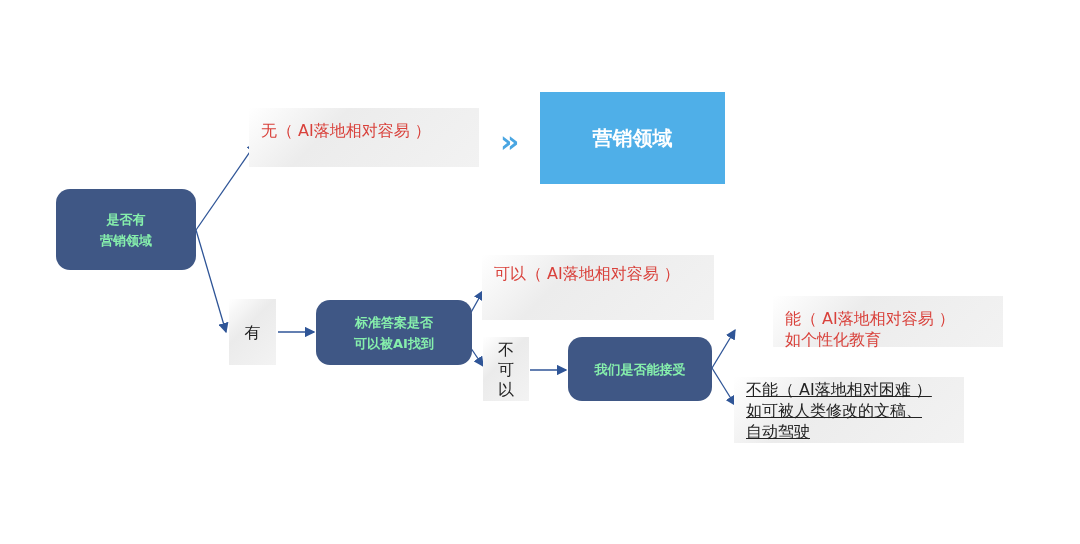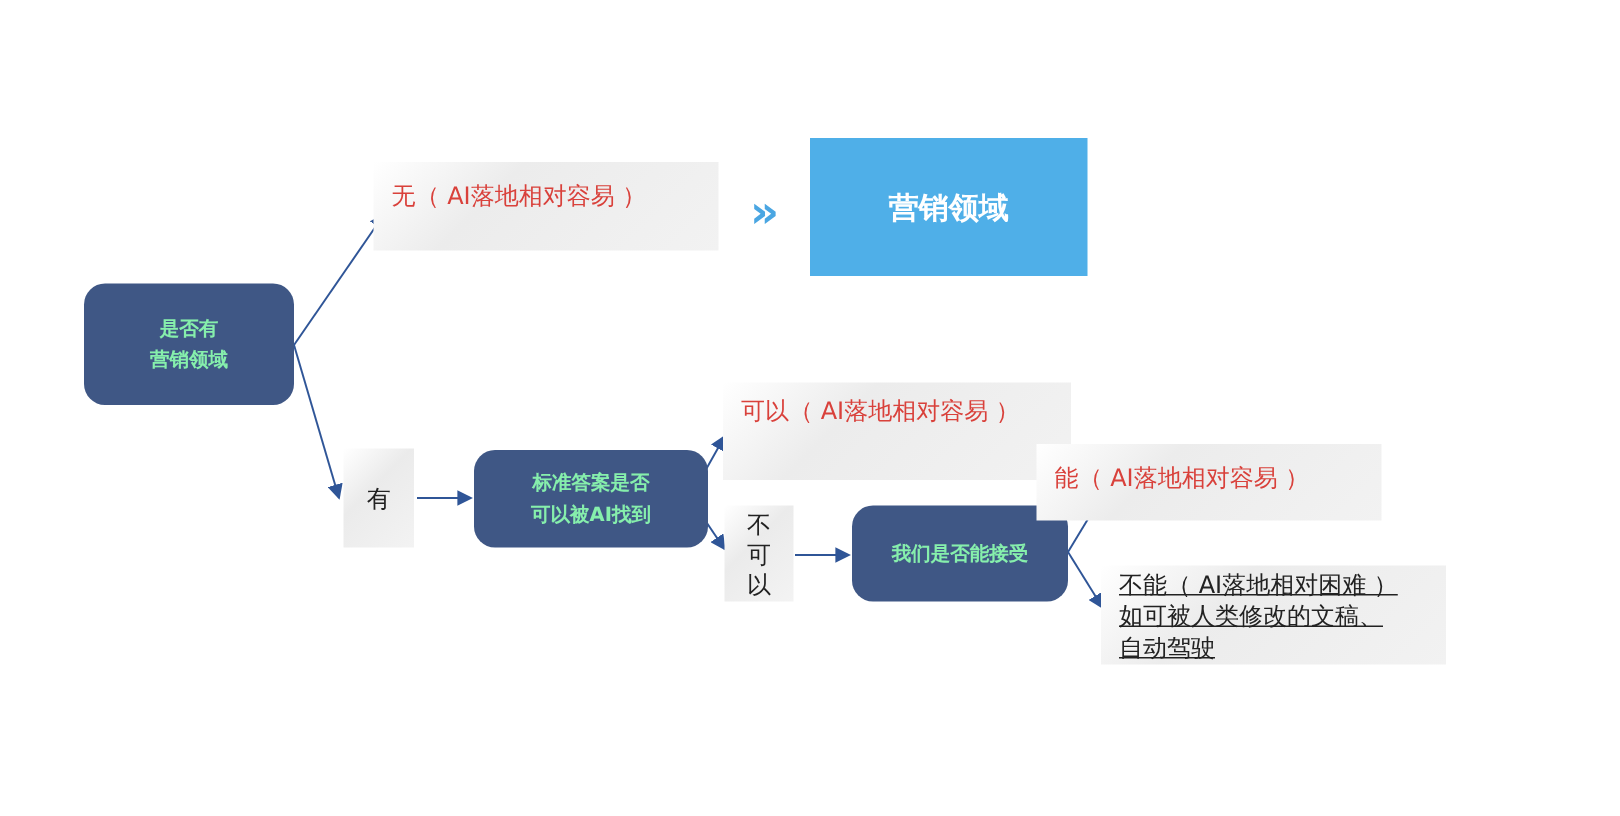--- a/index.html
+++ b/index.html
@@ -83,21 +83,22 @@
 <div class="node" style="left:483px;top:337px;width:46px;height:64px;background:linear-gradient(135deg,#ffffff 0%,#ebebeb 40%,#f3f3f3 100%);color:#222;font-size:16px;line-height:20px;text-align:center;padding-top:3px;">
   <span class="line">不</span>
   <span class="line">可</span>
   <span class="line">以</span>
 </div>
 
 <div class="node dark" style="left:568px;top:337px;width:144px;height:64px;">
   <span>我们是否能接受</span>
 </div>
 
-<div class="node gray red" style="left:691px;top:296px;width:230px;height:51px;padding-top:12px;">
+<div class="node gray red" style="left:773px;top:296px;width:230px;height:51px;padding-top:12px;">
   <span class="line">能（ AI落地相对容易 ）</span>
+  <span class="line">如个性化教育</span>
 </div>
 
 <div class="node gray black" style="left:734px;top:377px;width:230px;height:66px;padding-top:2px;padding-left:12px;">
   <span class="line">不能（ AI落地相对困难 ）</span>
   <span class="line">如可被人类修改的文稿、</span>
   <span class="line">自动驾驶</span>
 </div>
 
 </body></html>

